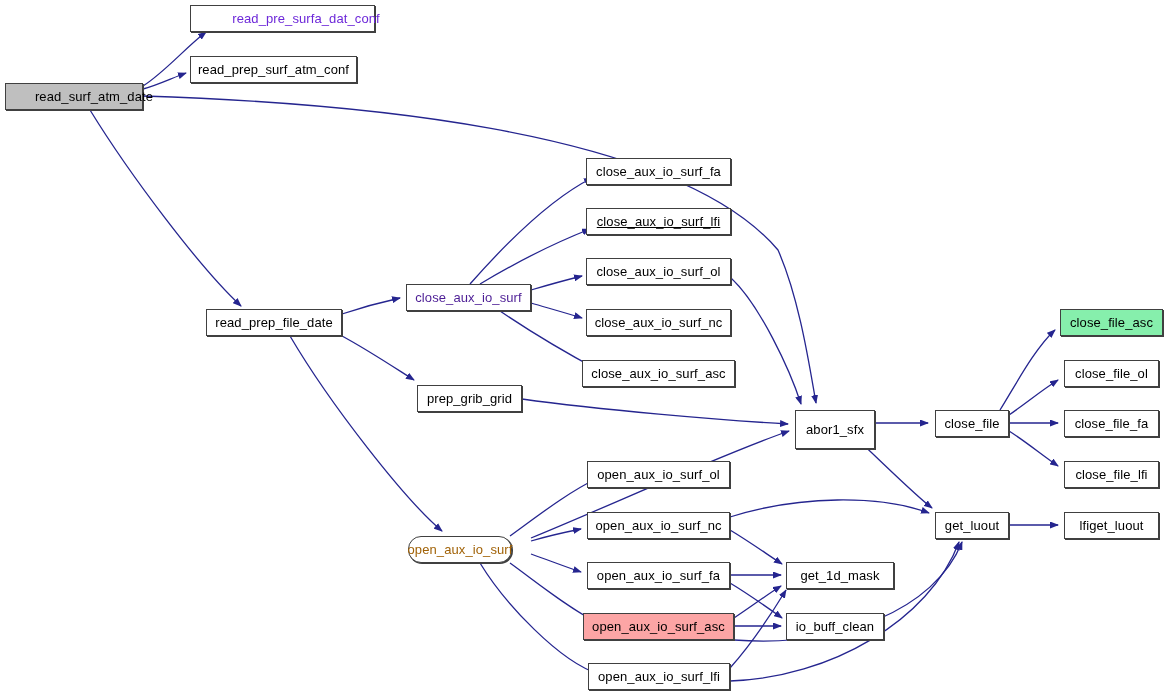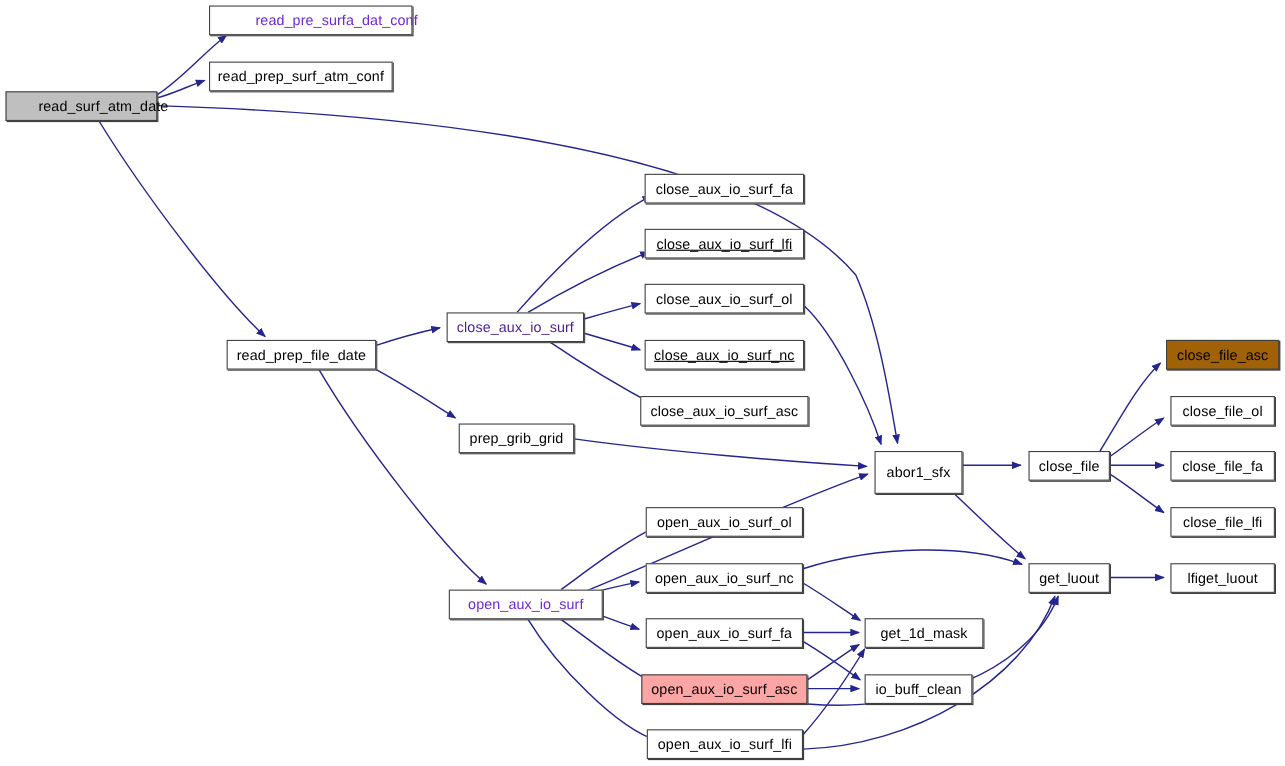--- a/index.html
+++ b/index.html
@@ -116,33 +116,33 @@
       </div>
       <div class="node" style="left: 206px; top: 309px; width: 136px; height: 27px; border-color: rgb(64, 64, 64); background: rgb(255, 255, 255); color: rgb(0, 0, 0);">
         <span class="node-label">read_prep_file_date</span>
       </div>
       <div class="node" style="left: 406px; top: 284px; width: 125px; height: 27px; border-color: rgb(64, 64, 64); background: rgb(255, 255, 255); color: #4c1d95;">
         <span class="node-label">close_aux_io_surf</span>
       </div>
       <div class="node" style="left: 417px; top: 385px; width: 105px; height: 27px; border-color: rgb(64, 64, 64); background: rgb(255, 255, 255); color: rgb(0, 0, 0);">
         <span class="node-label">prep_grib_grid</span>
       </div>
-      <div class="node" style="left: 408px; top: 536px; width: 140px; height: 27px; border-color: rgb(64, 64, 64); background: rgb(255, 255, 255); color: #6d28d9;">
+      <div class="node" style="left: 408px; top: 536px; width: 104px; height: 27px; border-color: rgb(64, 64, 64); background: rgb(255, 255, 255); color: #a16207; border-radius: 13px;">
         <span class="node-label">open_aux_io_surf</span>
       </div>
       <div class="node" style="left: 586px; top: 158px; width: 145px; height: 27px; border-color: rgb(64, 64, 64); background: rgb(255, 255, 255); color: rgb(0, 0, 0);">
         <span class="node-label">close_aux_io_surf_fa</span>
       </div>
       <div class="node" style="left: 586px; top: 208px; width: 145px; height: 27px; border-color: rgb(64, 64, 64); background: rgb(255, 255, 255); color: rgb(0, 0, 0); text-decoration: underline;">
         <span class="node-label">close_aux_io_surf_lfi</span>
       </div>
       <div class="node" style="left: 586px; top: 258px; width: 145px; height: 27px; border-color: rgb(64, 64, 64); background: rgb(255, 255, 255); color: rgb(0, 0, 0);">
         <span class="node-label">close_aux_io_surf_ol</span>
       </div>
-      <div class="node" style="left: 586px; top: 309px; width: 145px; height: 27px; border-color: rgb(64, 64, 64); background: rgb(255, 255, 255); color: rgb(0, 0, 0); text-decoration: underline;">
+      <div class="node" style="left: 586px; top: 309px; width: 145px; height: 27px; border-color: rgb(64, 64, 64); background: rgb(255, 255, 255); color: rgb(0, 0, 0);">
         <span class="node-label">close_aux_io_surf_nc</span>
       </div>
       <div class="node" style="left: 582px; top: 360px; width: 153px; height: 27px; border-color: rgb(64, 64, 64); background: rgb(255, 255, 255); color: rgb(0, 0, 0);">
         <span class="node-label">close_aux_io_surf_asc</span>
       </div>
       <div class="node" style="left: 587px; top: 461px; width: 143px; height: 27px; border-color: rgb(64, 64, 64); background: rgb(255, 255, 255); color: rgb(0, 0, 0);">
         <span class="node-label">open_aux_io_surf_ol</span>
       </div>
       <div class="node" style="left: 587px; top: 512px; width: 143px; height: 27px; border-color: rgb(64, 64, 64); background: rgb(255, 255, 255); color: rgb(0, 0, 0);">
         <span class="node-label">open_aux_io_surf_nc</span>
@@ -164,21 +164,21 @@
       </div>
       <div class="node" style="left: 786px; top: 613px; width: 98px; height: 27px; border-color: rgb(64, 64, 64); background: rgb(255, 255, 255); color: rgb(0, 0, 0);">
         <span class="node-label">io_buff_clean</span>
       </div>
       <div class="node" style="left: 935px; top: 410px; width: 74px; height: 27px; border-color: rgb(64, 64, 64); background: rgb(255, 255, 255); color: rgb(0, 0, 0);">
         <span class="node-label">close_file</span>
       </div>
       <div class="node" style="left: 935px; top: 512px; width: 74px; height: 27px; border-color: rgb(64, 64, 64); background: rgb(255, 255, 255); color: rgb(0, 0, 0);">
         <span class="node-label">get_luout</span>
       </div>
-      <div class="node" style="left: 1060px; top: 309px; width: 103px; height: 27px; border-color: rgb(64, 64, 64); background: #a16207; color: rgb(0, 0, 0);">
+      <div class="node" style="left: 1060px; top: 309px; width: 103px; height: 27px; border-color: rgb(64, 64, 64); background: #86efac; color: rgb(0, 0, 0);">
         <span class="node-label">close_file_asc</span>
       </div>
       <div class="node" style="left: 1064px; top: 360px; width: 95px; height: 27px; border-color: rgb(64, 64, 64); background: rgb(255, 255, 255); color: rgb(0, 0, 0);">
         <span class="node-label">close_file_ol</span>
       </div>
       <div class="node" style="left: 1064px; top: 410px; width: 95px; height: 27px; border-color: rgb(64, 64, 64); background: rgb(255, 255, 255); color: rgb(0, 0, 0);">
         <span class="node-label">close_file_fa</span>
       </div>
       <div class="node" style="left: 1064px; top: 461px; width: 95px; height: 27px; border-color: rgb(64, 64, 64); background: rgb(255, 255, 255); color: rgb(0, 0, 0);">
         <span class="node-label">close_file_lfi</span>

